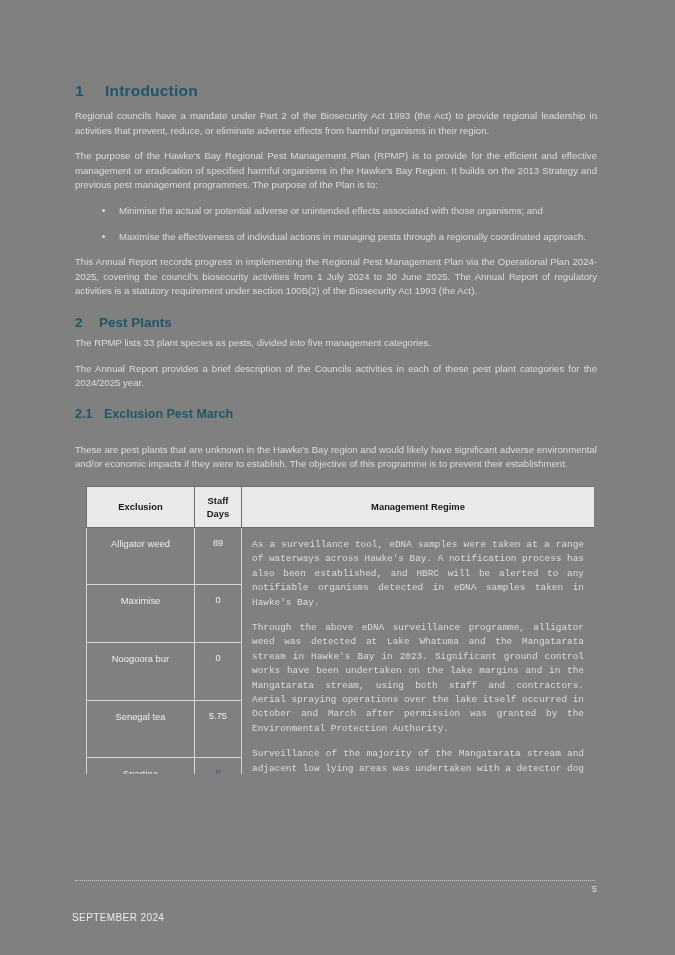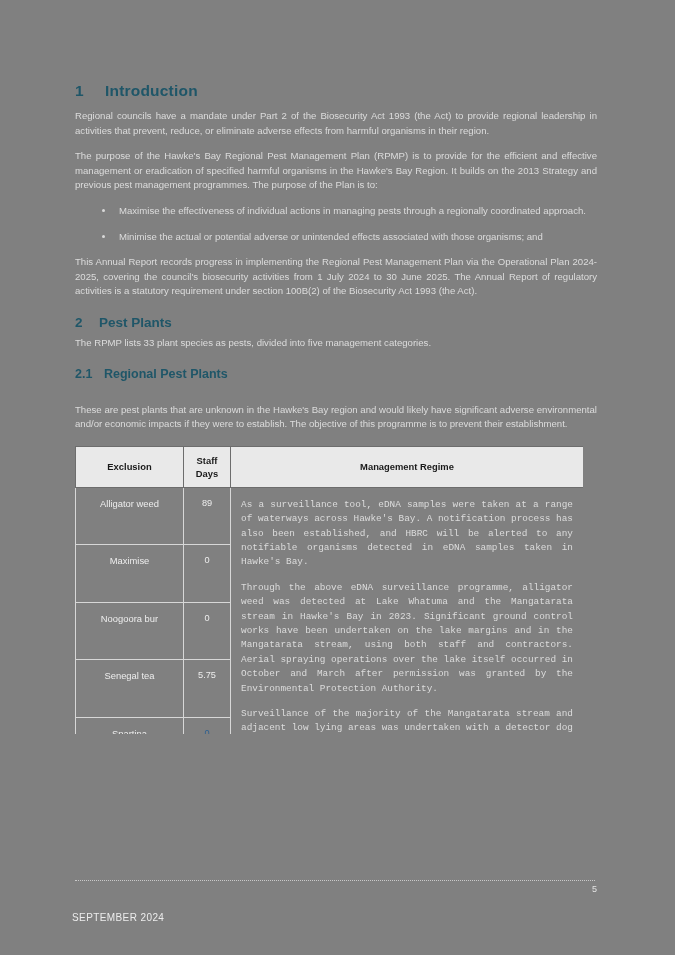--- a/index.html
+++ b/index.html
@@ -92,21 +92,21 @@
     width: 3px;
     height: 3px;
     border-radius: 50%;
     background: #d8d8d8;
   }
 
   
   .tbl-wrap {
     margin-top: 14px;
     width: 508px;
-    margin-left: 0;
+    margin-left: 11px;
     overflow: hidden;
     height: 288px;
   }
   table.reg {
     border-collapse: collapse;
     width: 508px;
     table-layout: fixed;
   }
   table.reg col.c1 { width: 108px; }
   table.reg col.c2 { width: 47px; }
@@ -198,40 +198,41 @@
       <span class="num">1</span>
       <span>Introduction</span>
     </div>
 
     <p class="body">Regional councils have a mandate under Part 2 of the Biosecurity Act 1993 (the Act) to provide regional leadership in activities that prevent, reduce, or eliminate adverse effects from harmful organisms in their region.</p>
     <p class="body">The purpose of the Hawke's Bay Regional Pest Management Plan (RPMP) is to provide for the efficient and effective management or eradication of specified harmful organisms in the Hawke's Bay Region. It builds on the 2013 Strategy and previous pest management programmes. The purpose of the Plan is to:</p>
 
     <ul class="bullets">
       <li>
         <span class="dot"></span>
-        <span>Maximise the effectiveness of individual actions in managing pests through a regionally coordinated approach.</span>
+        <span>Minimise the actual or potential adverse or unintended effects associated with those organisms; and</span>
       </li>
       <li>
         <span class="dot"></span>
-        <span>Minimise the actual or potential adverse or unintended effects associated with those organisms; and</span>
+        <span>Maximise the effectiveness of individual actions in managing pests through a regionally coordinated approach.</span>
       </li>
     </ul>
 
     <p class="body">This Annual Report records progress in implementing the Regional Pest Management Plan via the Operational Plan 2024-2025, covering the council's biosecurity activities from 1 July 2024 to 30 June 2025. The Annual Report of regulatory activities is a statutory requirement under section 100B(2) of the Biosecurity Act 1993 (the Act).</p>
 
     <div class="h2">
       <span class="num">2</span>
       <span>Pest Plants</span>
     </div>
 
     <p class="body">The RPMP lists 33 plant species as pests, divided into five management categories.</p>
+    <p class="body">The Annual Report provides a brief description of the Councils activities in each of these pest plant categories for the 2024/2025 year.</p>
 
     <div class="h3">
       <span class="num">2.1</span>
-      <span>Regional Pest Plants</span>
+      <span>Exclusion Pest March</span>
     </div>
 
     <p class="body">These are pest plants that are unknown in the Hawke's Bay region and would likely have significant adverse environmental and/or economic impacts if they were to establish. The objective of this programme is to prevent their establishment.</p>
 
     <div class="tbl-wrap">
       <table class="reg">
         <colgroup>
           <col class="c1">
             <col class="c2">
             <col class="c3">

